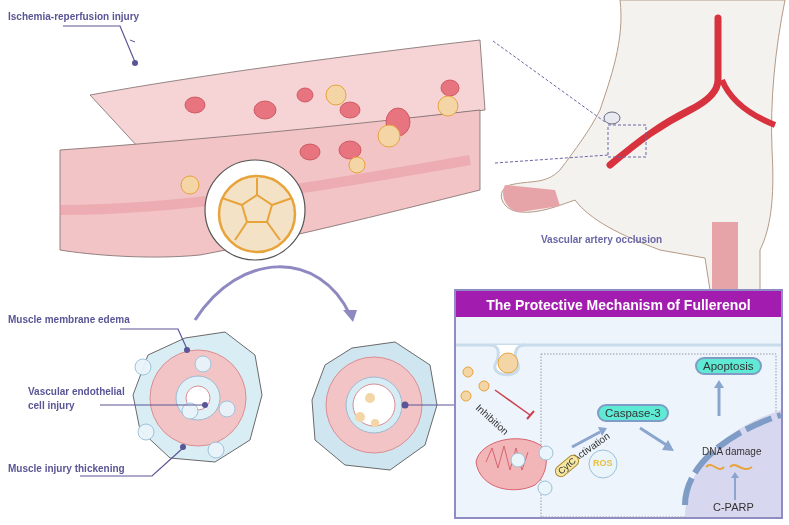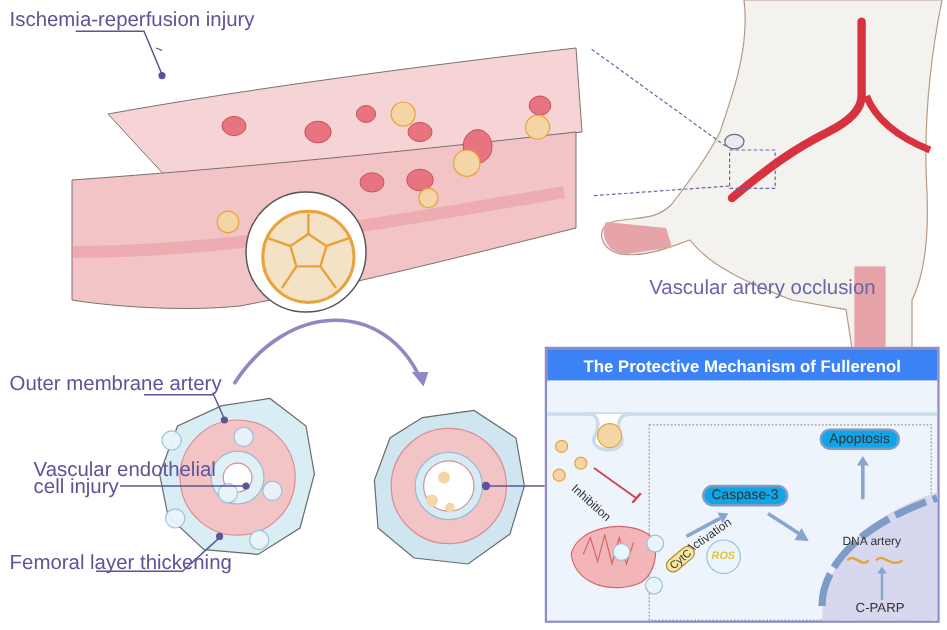--- a/index.html
+++ b/index.html
@@ -1,20 +1,20 @@
 <!DOCTYPE html>
 <html><head>
 <meta charset="utf-8">
 <style>
   html, body { margin:0; padding:0; background:#ffffff; }
   body { width:789px; height:525px; position:relative; overflow:hidden; font-family:"Liberation Sans", sans-serif; }
-  .label { position:absolute; font-weight:normal; color:#5a5596; font-size:17px; line-height:13px; white-space:nowrap;text-align:center; }
+  .label { position:absolute; font-weight:bold; color:#5a5596; font-size:10px; line-height:13px; white-space:nowrap;text-align:center; }
   .panel { position:absolute; left:454px; top:289px; width:329px; height:230px; border:2px solid #8f8bc4; background:#eef4fb; box-sizing:border-box; }
-  .panel-title { height:28px; background:#3b82f6; color:#fff; font-weight:bold; font-size:14px; text-align:center; line-height:28px; }
-  .pill { position:absolute; border:2px solid #7e9cc6; border-radius:10px; background:#0ea5e9; font-size:11.5px; color:#333; padding:1px 6px; white-space:nowrap; }
+  .panel-title { height:28px; background:#a21caf; color:#fff; font-weight:bold; font-size:14px; text-align:center; line-height:28px; }
+  .pill { position:absolute; border:2px solid #7e9cc6; border-radius:10px; background:#5eead4; font-size:11.5px; color:#333; padding:1px 6px; white-space:nowrap;margin-left:12px; }
   .small { position:absolute; font-size:10px; color:#333; white-space:nowrap; }
   svg { position:absolute; left:0; top:0; }
 </style>
 </head>
 <body>
 
 <svg width="789" height="525" viewBox="0 0 789 525">
 
   <path d="M620,0 C625,40 610,80 600,110 C590,130 575,150 560,170 C545,185 530,180 510,185 C495,190 500,210 520,212 C540,214 560,205 575,200 C590,220 620,235 660,250 L705,258 L710,290 L760,290 L760,250 C770,230 775,200 772,150 C770,100 775,50 785,0 Z" fill="#f3f2ef" stroke="#b59a86" stroke-width="1"></path>
   <path d="M505,185 C500,195 505,210 520,212 L560,206 L555,190 Z" fill="#e6a3a8"></path>
@@ -99,24 +99,24 @@
     <circle cx="370" cy="398" r="5" fill="#f3d5a6"></circle>
     <circle cx="360" cy="417" r="5" fill="#f3d5a6"></circle>
     <circle cx="375" cy="423" r="4" fill="#f3d5a6"></circle>
   </g>
   <line x1="407" y1="405" x2="454" y2="405" stroke="#5a5596" stroke-width="1.2"></line>
   <circle cx="405" cy="405" r="3.5" fill="#5a5596"></circle>
 </svg>
 
 <div class="label" style="left:8px;top:10px;">Ischemia-reperfusion injury</div>
 <div class="label" style="left:541px;top:233px;color:#6a66a6;">Vascular artery occlusion</div>
-<div class="label" style="left:8px;top:313px;">Outer membrane artery</div>
+<div class="label" style="left:8px;top:313px;">Muscle membrane edema</div>
 <div class="label" style="left:8px;top:385px;margin-left:20px;">Vascular endothelial</div>
 <div class="label" style="left:8px;top:399px;margin-left:20px;">cell injury</div>
-<div class="label" style="left:8px;top:462px;">Femoral layer thickening</div>
+<div class="label" style="left:8px;top:462px;">Muscle injury thickening</div>
 
 <div class="panel">
   <div class="panel-title">The Protective Mechanism of Fullerenol</div>
 </div>
 <svg width="789" height="525" viewBox="0 0 789 525" style="pointer-events:none">
   <rect x="456" y="317" width="325" height="200" fill="#eef4fb"></rect>
   <line x1="456" y1="345" x2="781" y2="345" stroke="#c9dcec" stroke-width="3"></line>
   <path d="M490,345 C500,345 500,355 495,365 C492,378 522,378 518,365 C513,355 515,345 525,345" fill="#fff" stroke="#c9dcec" stroke-width="3"></path>
   <circle cx="508" cy="363" r="10" fill="#f3d5a6" stroke="#e8a33a"></circle>
   <circle cx="468" cy="372" r="5" fill="#f3d5a6" stroke="#e8a33a"></circle>
@@ -145,16 +145,16 @@
   <circle cx="603" cy="464" r="14" fill="#e9f4fb" stroke="#9bc0d8"></circle>
   <circle cx="546" cy="453" r="7" fill="#e9f4fb" stroke="#9bc0d8"></circle>
   <circle cx="545" cy="488" r="7" fill="#e9f4fb" stroke="#9bc0d8"></circle>
   <circle cx="518" cy="460" r="7" fill="#e9f4fb" stroke="#9bc0d8"></circle>
 </svg>
 
 <div class="pill" style="left:683px;top:357px;">Apoptosis</div>
 <div class="pill" style="left:585px;top:404px;">Caspase-3</div>
 <div class="small" style="left:481px;top:402px;transform:rotate(42deg);transform-origin:left top;">Inhibition</div>
 <div class="small" style="left:570px;top:455px;transform:rotate(-35deg);transform-origin:left top;">Activation</div>
-<div class="small" style="left:593px;top:458px;font-size:9px;font-weight:bold;color:#e8c040;font-style:italic;">ROS</div>
+<div class="small" style="left:593px;top:458px;font-size:9px;font-weight:bold;color:#e8c040;">ROS</div>
 <div class="small" style="left:553px;top:460px;font-size:9px;background:#f6e7a0;border:1px solid #b08a30;border-radius:6px;padding:0 3px;transform:rotate(-40deg);">CytC</div>
-<div class="small" style="left:702px;top:446px;">DNA artery</div>
+<div class="small" style="left:702px;top:446px;">DNA damage</div>
 <div class="small" style="left:713px;top:501px;font-size:11px;">C-PARP</div>
 
 </body></html>

